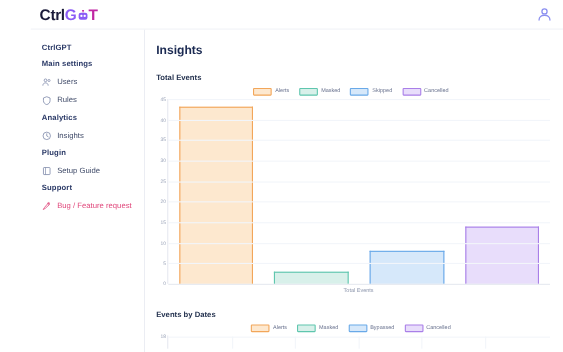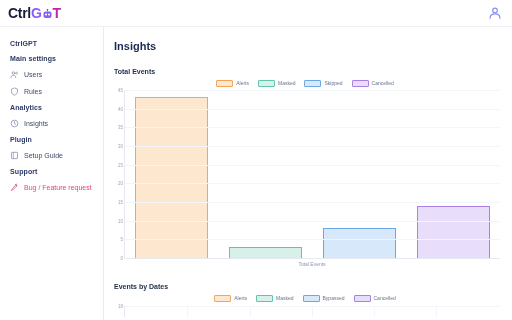--- a/index.html
+++ b/index.html
@@ -3,21 +3,21 @@
 <meta charset="utf-8">
 <style>
   * { box-sizing: border-box; margin: 0; padding: 0; }
   html, body {
     width: 512px; height: 320px;
     overflow: hidden;
     background: #ffffff;
     font-family: "Liberation Sans", sans-serif;
     -webkit-font-smoothing: antialiased;
   }
-  #app { position: relative; width: 512px; height: 320px; background: #fff; display: flex; flex-direction: column; }
+  #app { position: relative; width: 512px; height: 320px; background: #fff; display: flex; flex-direction: column; padding-left: 28px; }
 
   
   .topbar {
     height: 27px; flex: 0 0 27px;
     background: #ffffff;
     border-bottom: 1px solid #eef0f5;
     display: flex; align-items: center; justify-content: space-between;
     padding: 0 10px 0 8px;
   }
   .logo { display: flex; align-items: center; font-size: 14px; font-weight: 700; letter-spacing: -0.3px; line-height: 1; }

